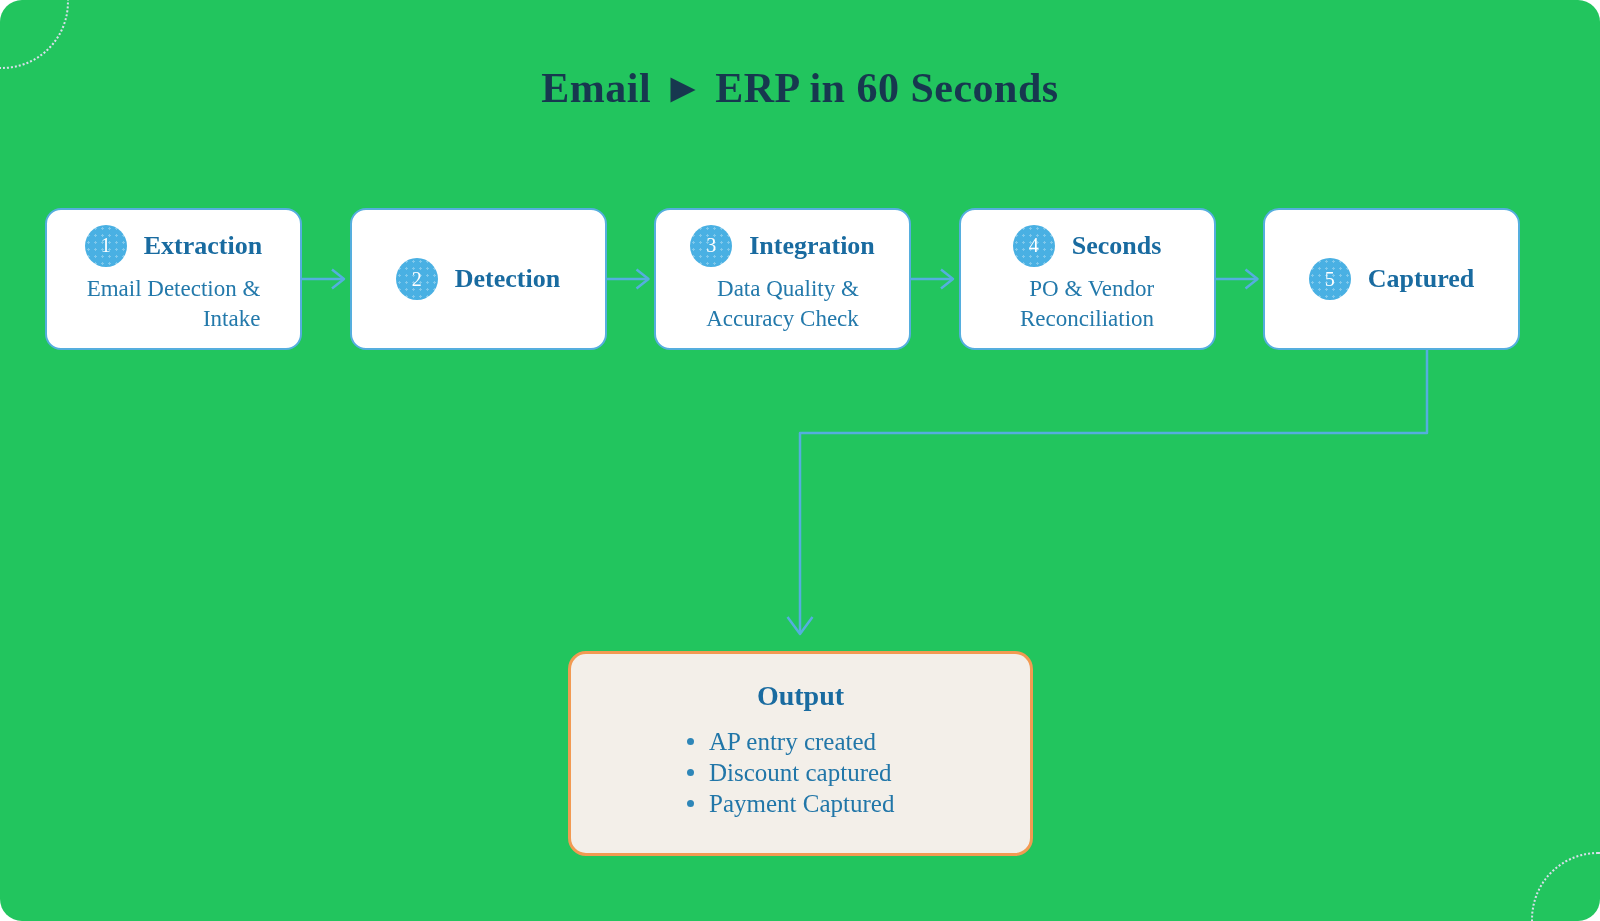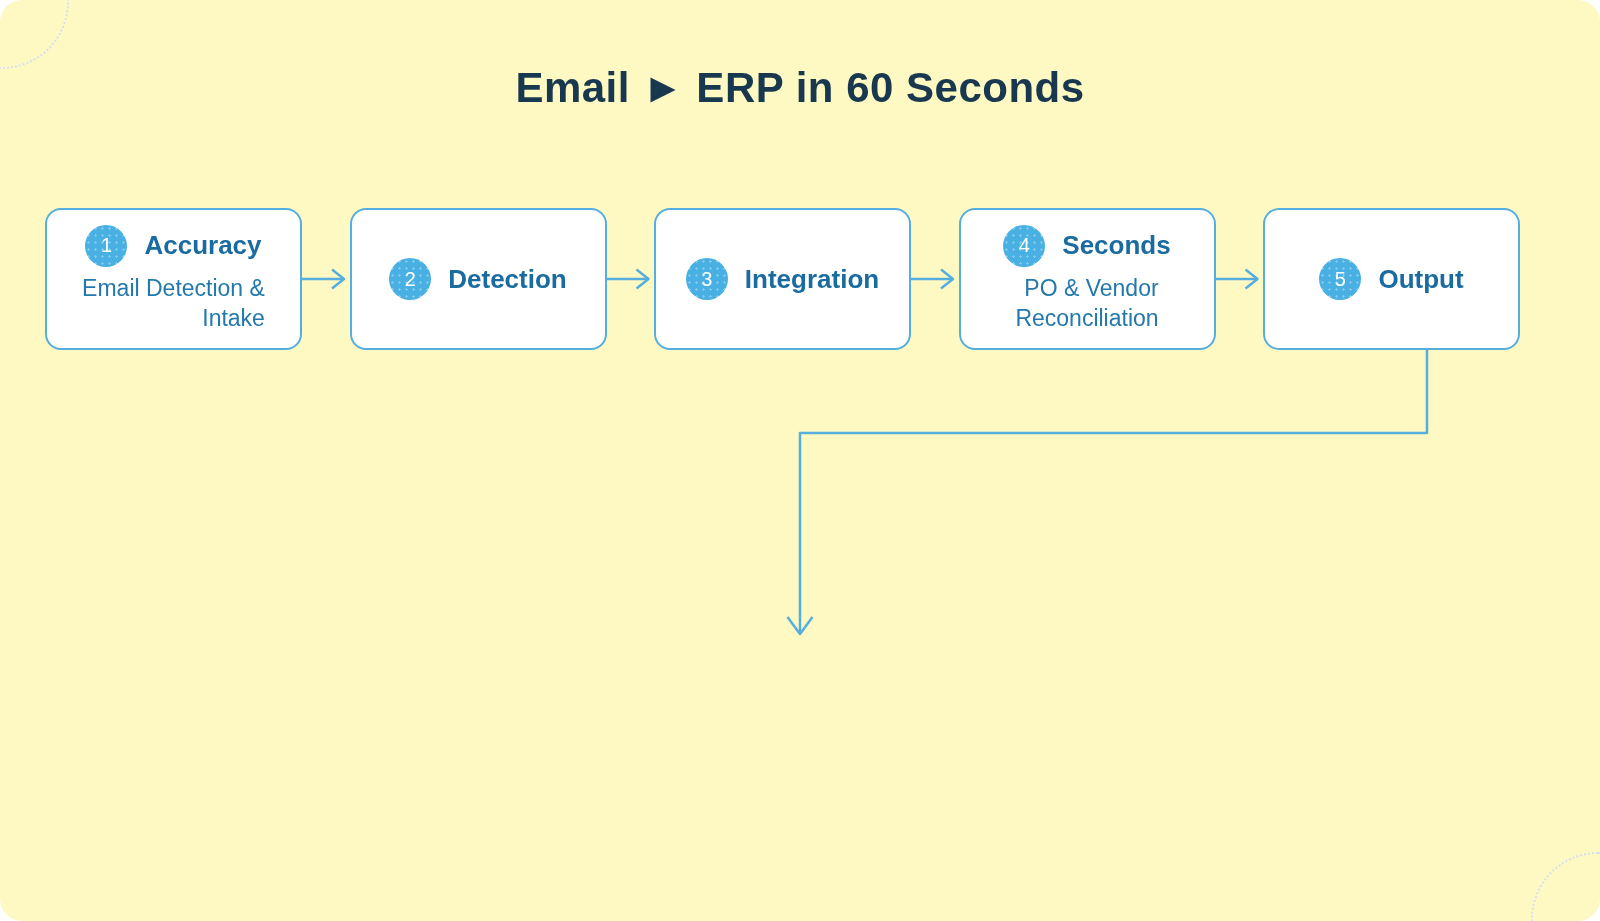--- a/index.html
+++ b/index.html
@@ -5,23 +5,24 @@
   html, body {
     margin: 0;
     padding: 0;
     background: #ffffff;
     font-family: "Liberation Sans", sans-serif;
   }
   .canvas {
     position: relative;
     width: 1600px;
     height: 921px;
-    background: #fef9c3;
+    background: #22c55e;
     border-radius: 22px;
     overflow: hidden;
+    font-family: Liberation Serif, serif;
   }
   .deco {
     position: absolute;
     width: 130px;
     height: 130px;
     border: 2px dotted #d9dfeb;
     border-radius: 50%;
   }
   .deco-tl { left: -65px; top: -65px; }
   .deco-br { right: -65px; bottom: -65px; }
@@ -171,52 +172,71 @@
 
     <path d="M1427 350 V433 H800 V633"></path>
     <path d="M787.5 617 L800 634 L812.5 617"></path>
   </svg>
 
   <div class="steps">
 
     <div class="step-card">
       <div class="step-header">
         <span class="step-num">1</span>
-        <span class="step-title">Accuracy</span>
+        <span class="step-title">Extraction</span>
       </div>
       <div class="step-subtitle">Email Detection &amp;
 Intake</div>
     </div>
 
     <div class="step-card">
       <div class="step-header">
         <span class="step-num">2</span>
         <span class="step-title">Detection</span>
       </div>
     </div>
 
     <div class="step-card">
       <div class="step-header">
         <span class="step-num">3</span>
         <span class="step-title">Integration</span>
       </div>
+      <div class="step-subtitle">Data Quality &amp;
+Accuracy Check</div>
     </div>
 
     <div class="step-card">
       <div class="step-header">
         <span class="step-num">4</span>
         <span class="step-title">Seconds</span>
       </div>
       <div class="step-subtitle">PO &amp; Vendor
 Reconciliation</div>
     </div>
 
     <div class="step-card">
       <div class="step-header">
         <span class="step-num">5</span>
-        <span class="step-title">Output</span>
+        <span class="step-title">Captured</span>
       </div>
     </div>
 
   </div>
 
+  <div class="output">
+    <h2 class="output-title">Output</h2>
+    <ul class="output-list">
+      <li>
+        <span class="bullet-dot"></span>
+        <span>AP entry created</span>
+      </li>
+      <li>
+        <span class="bullet-dot"></span>
+        <span>Discount captured</span>
+      </li>
+      <li>
+        <span class="bullet-dot"></span>
+        <span>Payment Captured</span>
+      </li>
+    </ul>
+  </div>
 
 </div>
 
 </body></html>

